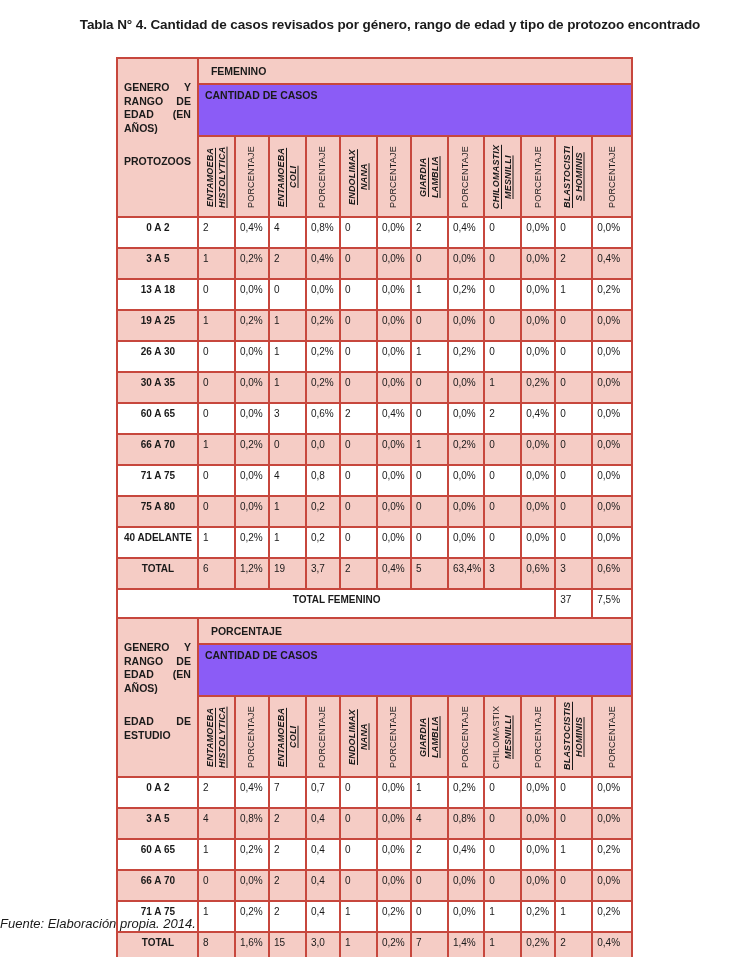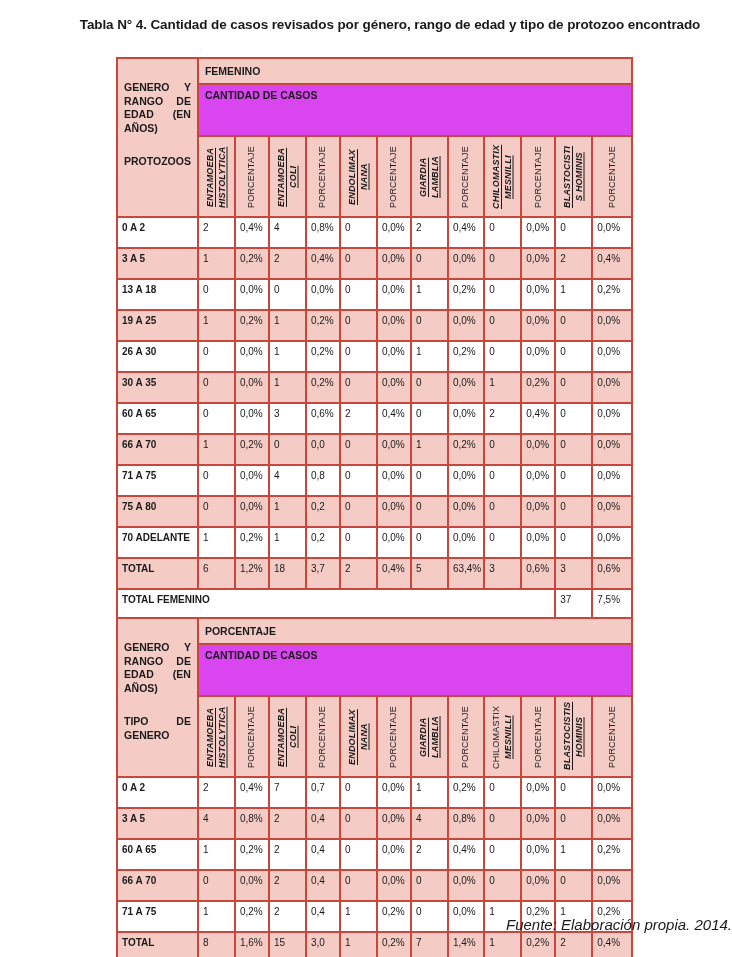--- a/index.html
+++ b/index.html
@@ -16,37 +16,37 @@
   table { border-collapse:collapse; table-layout:fixed; }
   td {
     border:2px solid var(--red); padding:1px 3px; font-size:10px;
     vertical-align:top; overflow:hidden; line-height:12px;
   }
   .pink { background:var(--pink); }
   tr.r-gender td { height:22px; }
   tr.r-cant   td { height:42px; }
   tr.r-vert   td { height:74px; }
   tr.r-data   td { height:24px; }
-  td.gender-band { font-weight:bold; font-size:10.5px; vertical-align:middle; padding-left:6px; }
-  td.cant-band   { font-weight:bold; font-size:10.5px; vertical-align:top; padding:4px 6px; background:#d946ef; }
+  td.gender-band { font-weight:bold; font-size:10.5px; vertical-align:middle; padding-left:12px; }
+  td.cant-band   { font-weight:bold; font-size:10.5px; vertical-align:top; padding:4px 6px; background:#8b5cf6; }
   td.corner { vertical-align:top; padding:22px 6px; }
   .corner-main, .corner-sub {
     font-weight:bold; font-size:10.5px; line-height:13.5px; text-align:justify;
   }
   .corner-sub { margin-top:20px; }
   td.vert { vertical-align:bottom; text-align:center; padding:2px 0 3px 0; }
   .vtext { display:inline-block; writing-mode:vertical-rl; transform:rotate(180deg); height:66px; }
   .vline { display:block; font-size:9px; line-height:11.5px; letter-spacing:0.2px; }
   .vline.emph { font-weight:bold; font-style:italic; text-decoration:underline; }
-  td.rowlabel { font-weight:bold; padding:4px 3px 1px 4px; }
+  td.rowlabel { font-weight:bold; padding:4px 3px 1px 4px;text-align:center; }
   td.num { font-weight:normal; padding:4px 2px 1px 4px; }
   tr.r-total td { height:22px; }
   .footer {
-    position:absolute; top:916px; left:0; width:100%; text-align:right;
-    font-style:italic; font-size:15px; margin:0;
+    position:absolute; top:916px; left:0; width:100%; text-align:left;
+    font-style:italic; font-size:13px; margin:0;
   }
 </style>
 </head>
 <body>
 
 <h1 class="title">Tabla N° 4. Cantidad de casos revisados por género, rango de edad y tipo de protozoo encontrado</h1>
 
 <div class="table-wrap">
   <table>
     <colgroup id="cols">
@@ -233,58 +233,58 @@
           <td class="num pink">0</td>
           <td class="num pink">0,0%</td>
           <td class="num pink">0</td>
           <td class="num pink">0,0%</td>
           <td class="num pink">0</td>
           <td class="num pink">0,0%</td>
           <td class="num pink">0</td>
           <td class="num pink">0,0%</td>
         </tr>
         <tr class="r-data">
-          <td class="rowlabel">70 ADELANTE</td>
+          <td class="rowlabel">40 ADELANTE</td>
           <td class="num">1</td>
           <td class="num">0,2%</td>
           <td class="num">1</td>
           <td class="num">0,2</td>
           <td class="num">0</td>
           <td class="num">0,0%</td>
           <td class="num">0</td>
           <td class="num">0,0%</td>
           <td class="num">0</td>
           <td class="num">0,0%</td>
           <td class="num">0</td>
           <td class="num">0,0%</td>
         </tr>
         <tr class="r-data">
           <td class="rowlabel pink">TOTAL</td>
           <td class="num pink">6</td>
           <td class="num pink">1,2%</td>
-          <td class="num pink">18</td>
+          <td class="num pink">19</td>
           <td class="num pink">3,7</td>
           <td class="num pink">2</td>
           <td class="num pink">0,4%</td>
           <td class="num pink">5</td>
           <td class="num pink">63,4%</td>
           <td class="num pink">3</td>
           <td class="num pink">0,6%</td>
           <td class="num pink">3</td>
           <td class="num pink">0,6%</td>
         </tr>
         <tr class="r-total">
           <td class="rowlabel" colspan="11">TOTAL FEMENINO</td>
           <td class="num">37</td>
           <td class="num">7,5%</td>
         </tr>
         <tr class="r-gender">
           <td class="corner pink" rowspan="3">
             <div class="corner-main">GENERO Y RANGO DE EDAD (EN AÑOS)</div>
-            <div class="corner-sub">TIPO DE GENERO</div>
+            <div class="corner-sub">EDAD DE ESTUDIO</div>
           </td>
           <td class="pink gender-band" colspan="12">PORCENTAJE</td>
         </tr>
         <tr class="r-cant">
           <td class="cant-band" colspan="12">CANTIDAD DE CASOS</td>
         </tr>
         <tr class="r-vert">
           <td class="pink vert"><div class="vtext"><span class="vline emph">ENTAMOEBA</span><span class="vline emph">HISTOLYTICA</span></div></td>
           <td class="pink vert"><div class="vtext"><span class="vline">PORCENTAJE</span></div></td>
           <td class="pink vert"><div class="vtext"><span class="vline emph">ENTAMOEBA</span><span class="vline emph">COLI</span></div></td>

